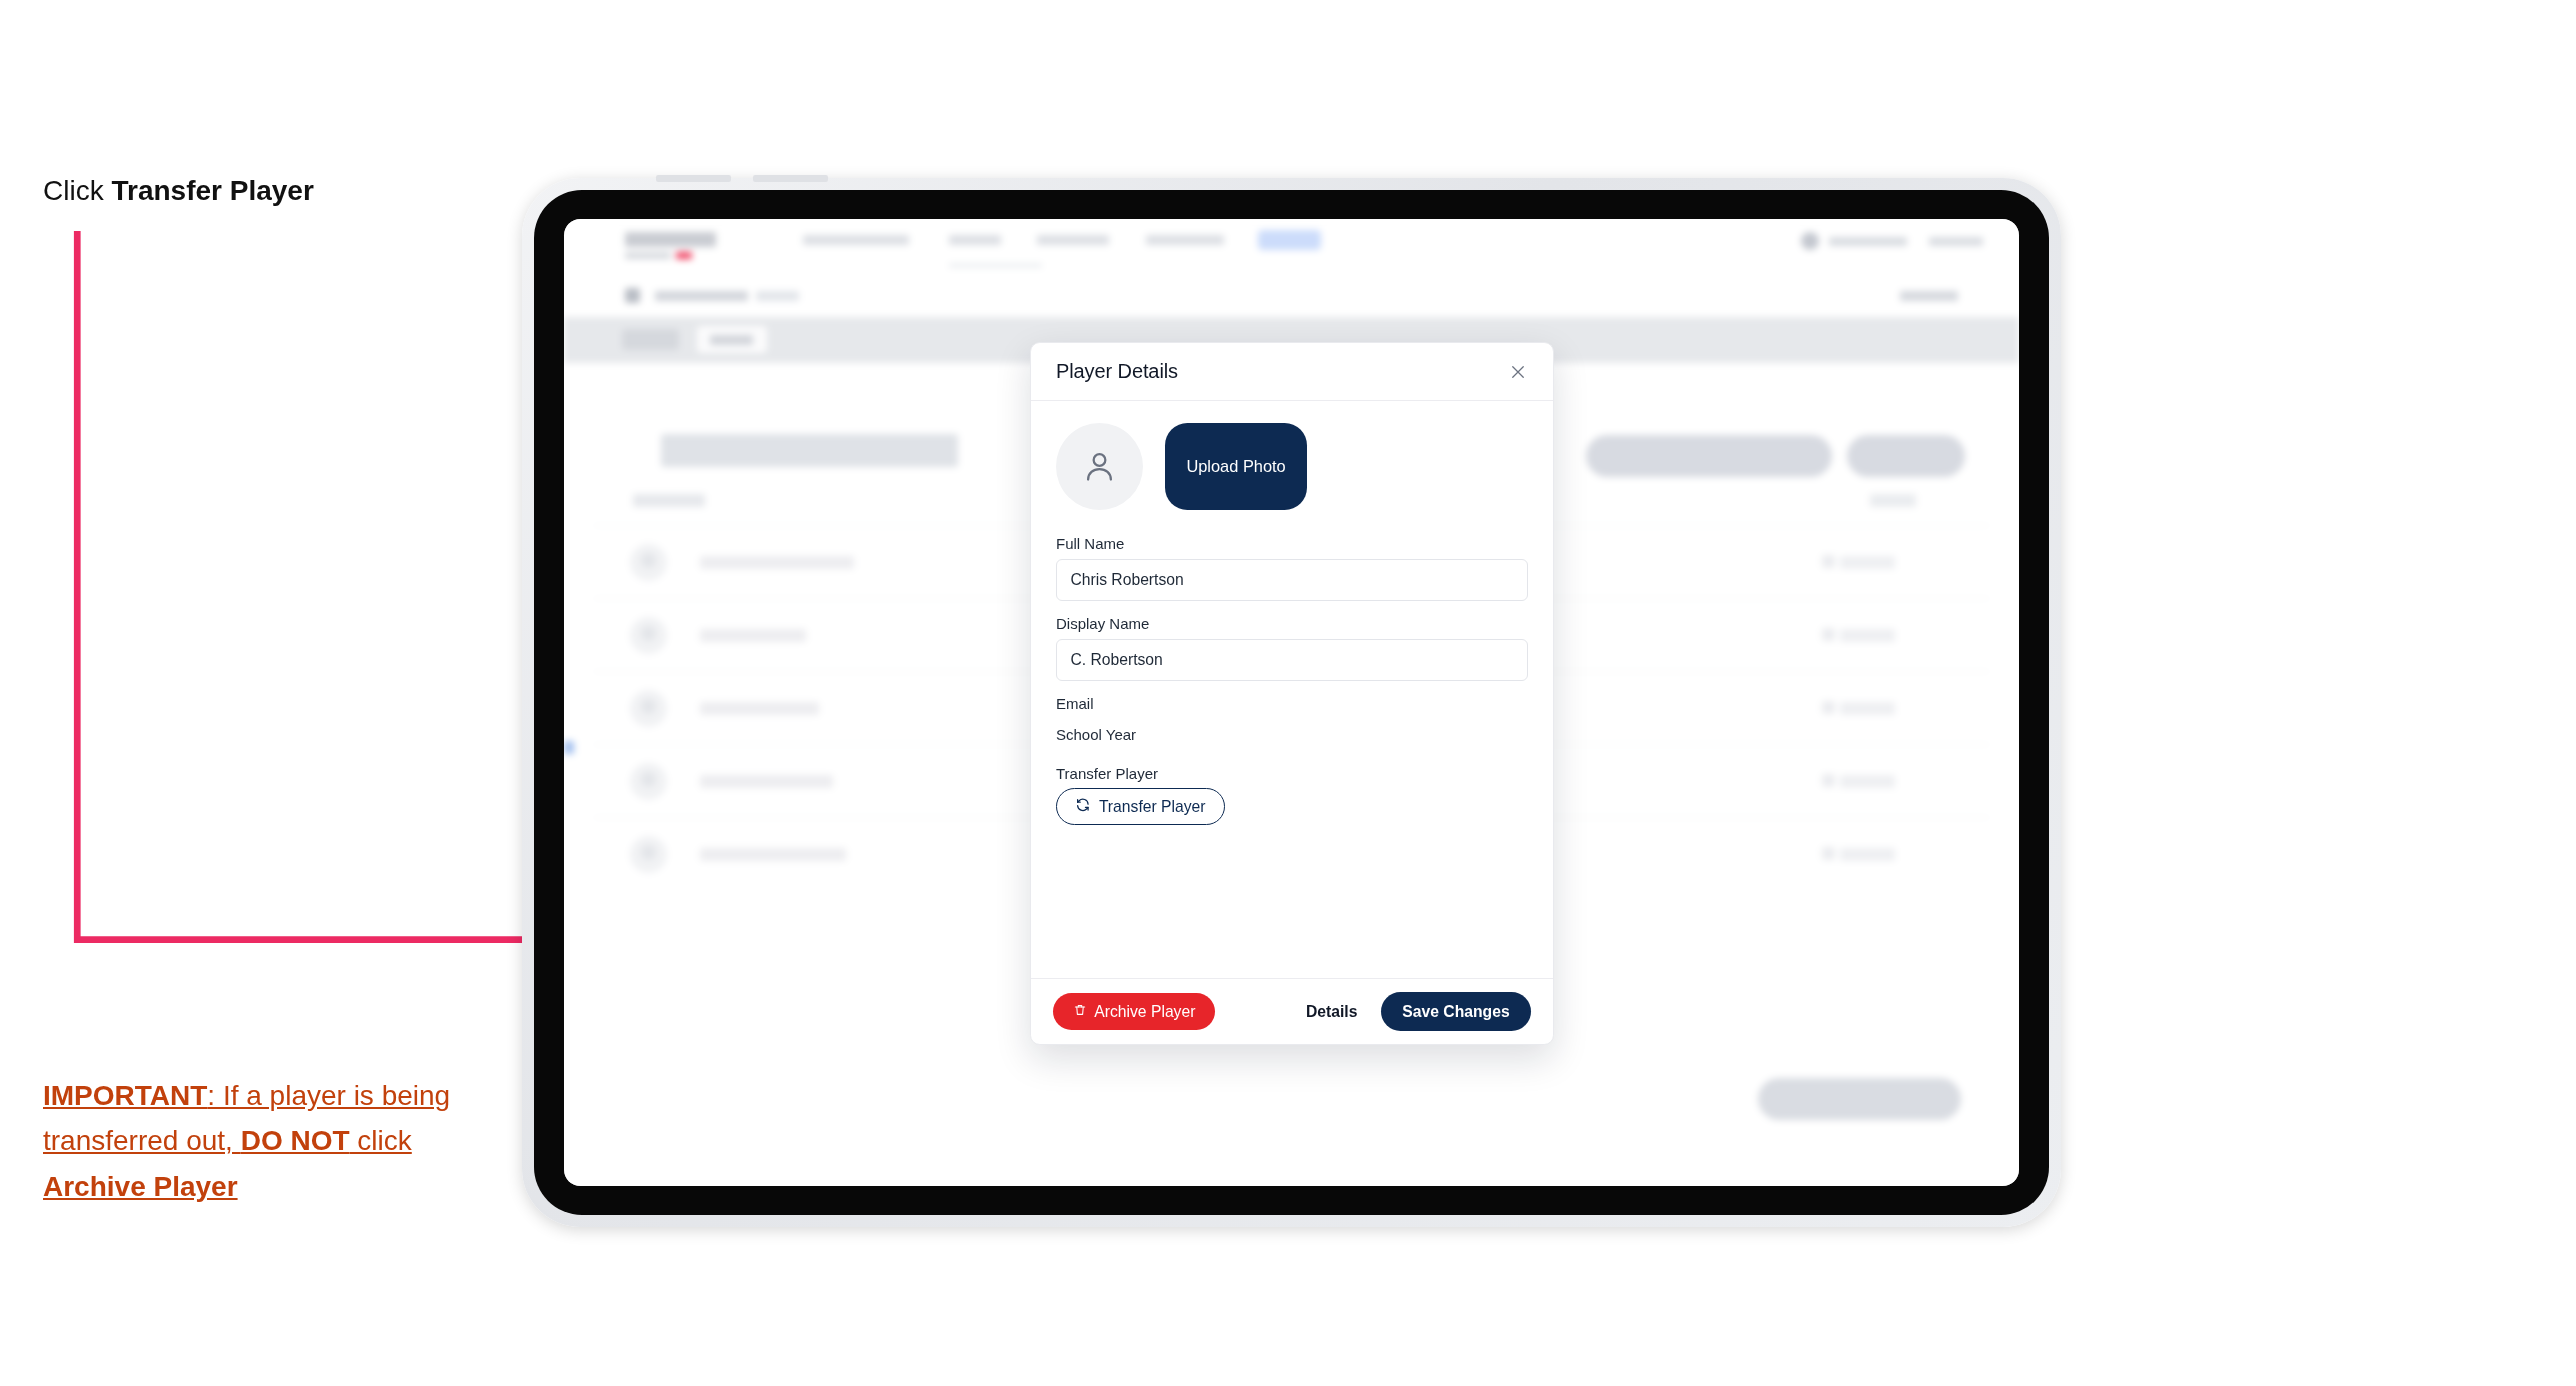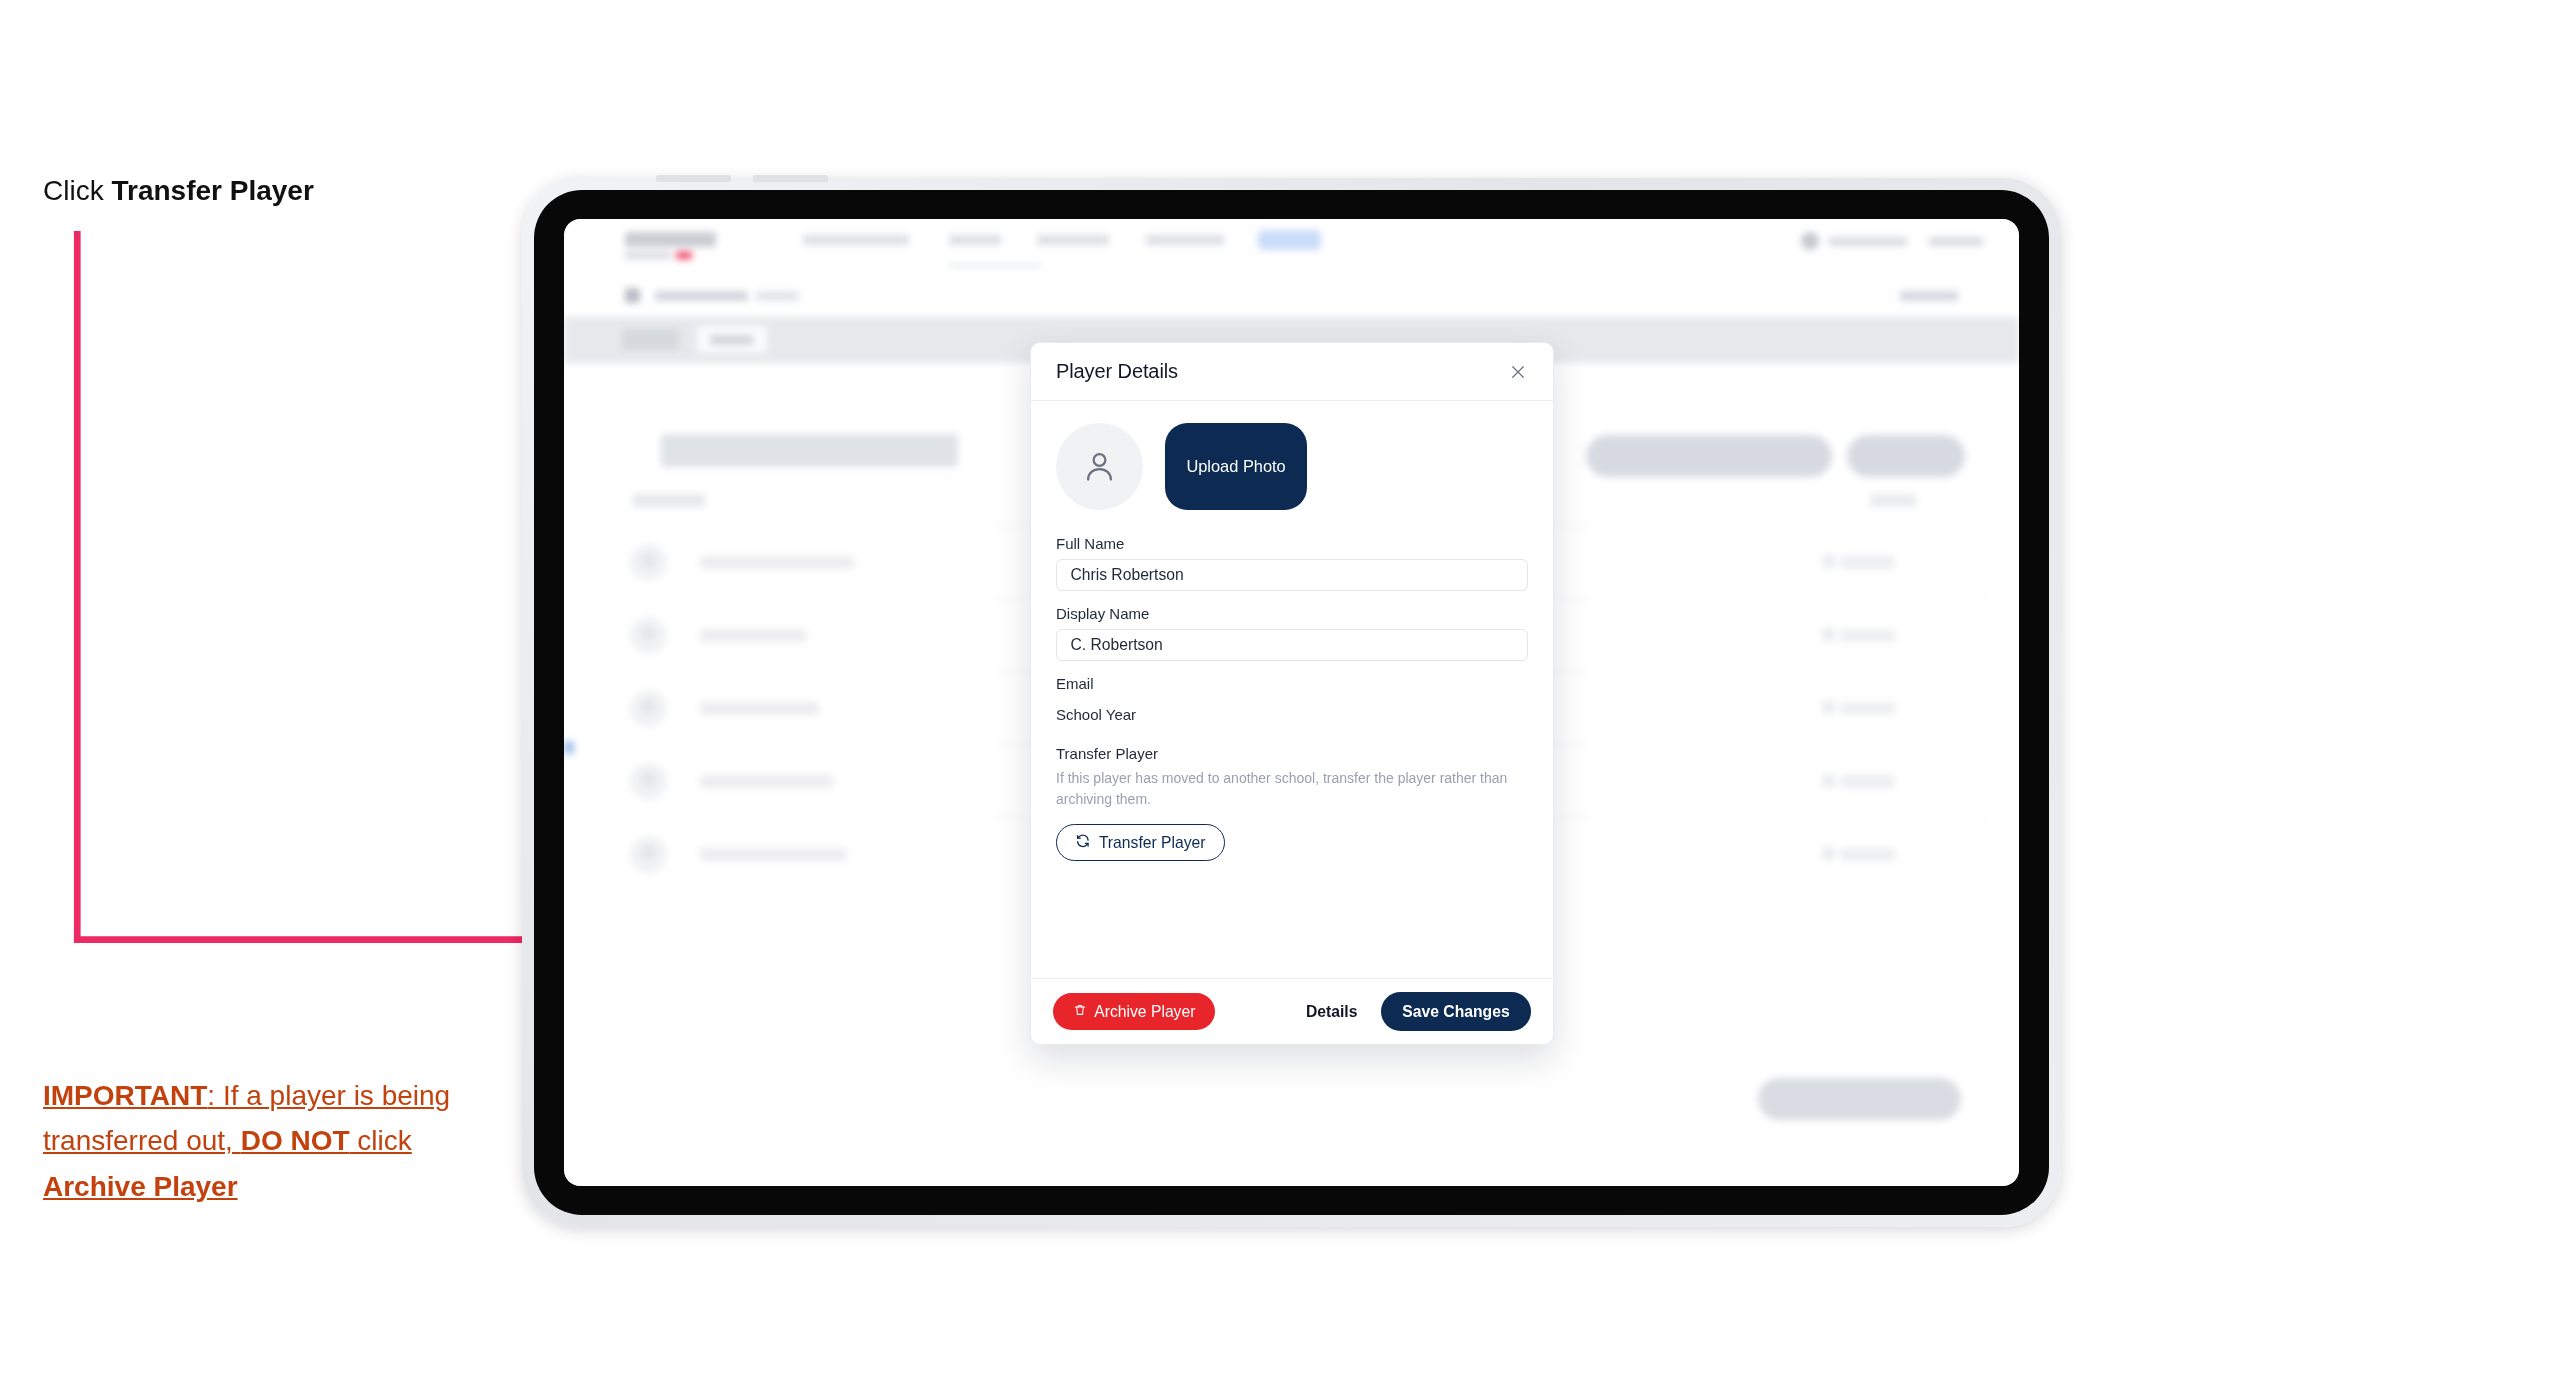--- a/index.html
+++ b/index.html
@@ -111,21 +111,21 @@
   }
   .upload-btn{
     background:#0d2a52;color:#ffffff;border:none;border-radius:22.4px;
     padding:9.7px 21px;font-size:16.4px;cursor:pointer;
     font-family:"Liberation Sans", sans-serif;
   }
 
   .fgroup{margin-bottom:14px;}
   .flabel{font-size:15px;color:#1f2937;margin-bottom:6.7px;display:block;}
   .finput{
-    width:100%;box-sizing:border-box;height:32px;
+    width:100%;box-sizing:border-box;height:42px;
     border:0.7px solid #e3e5ea;border-radius:6px;background:#fff;
     padding:0 13.4px;font-size:15.7px;color:#1f2937;
     font-family:"Liberation Sans", sans-serif;outline:none;
   }
   .fselect{
     position:relative;width:100%;box-sizing:border-box;height:42px;
     border:0.7px solid #e3e5ea;border-radius:6px;background:#fff;
     padding:0 13.4px;font-size:15.7px;color:#1f2937;
     display:flex;align-items:center;cursor:pointer;
   }
@@ -295,21 +295,20 @@
     <div class="fgroup">
       <label class="flabel">Email</label>
     </div>
 
     <div class="fgroup">
       <label class="flabel">School Year</label>
     </div>
 
     <div>
       <div class="xfer-title">Transfer Player</div>
-      <div class="xfer-desc">If this player has moved to another school, transfer the player rather than archiving them.</div>
       <button class="xfer-btn">
         <span>
           <svg width="15.7" height="15.7" viewBox="0 0 24 24" fill="none" stroke="#0d2a52" stroke-width="1.9" stroke-linecap="round" stroke-linejoin="round">
             <path d="M20 11a8 8 0 0 0-13.7-5.3L4 8"></path>
             <path d="M4 4v4h4"></path>
             <path d="M4 13a8 8 0 0 0 13.7 5.3L20 16"></path>
             <path d="M20 20v-4h-4"></path>
           </svg>
         </span>
         <span>Transfer Player</span>

